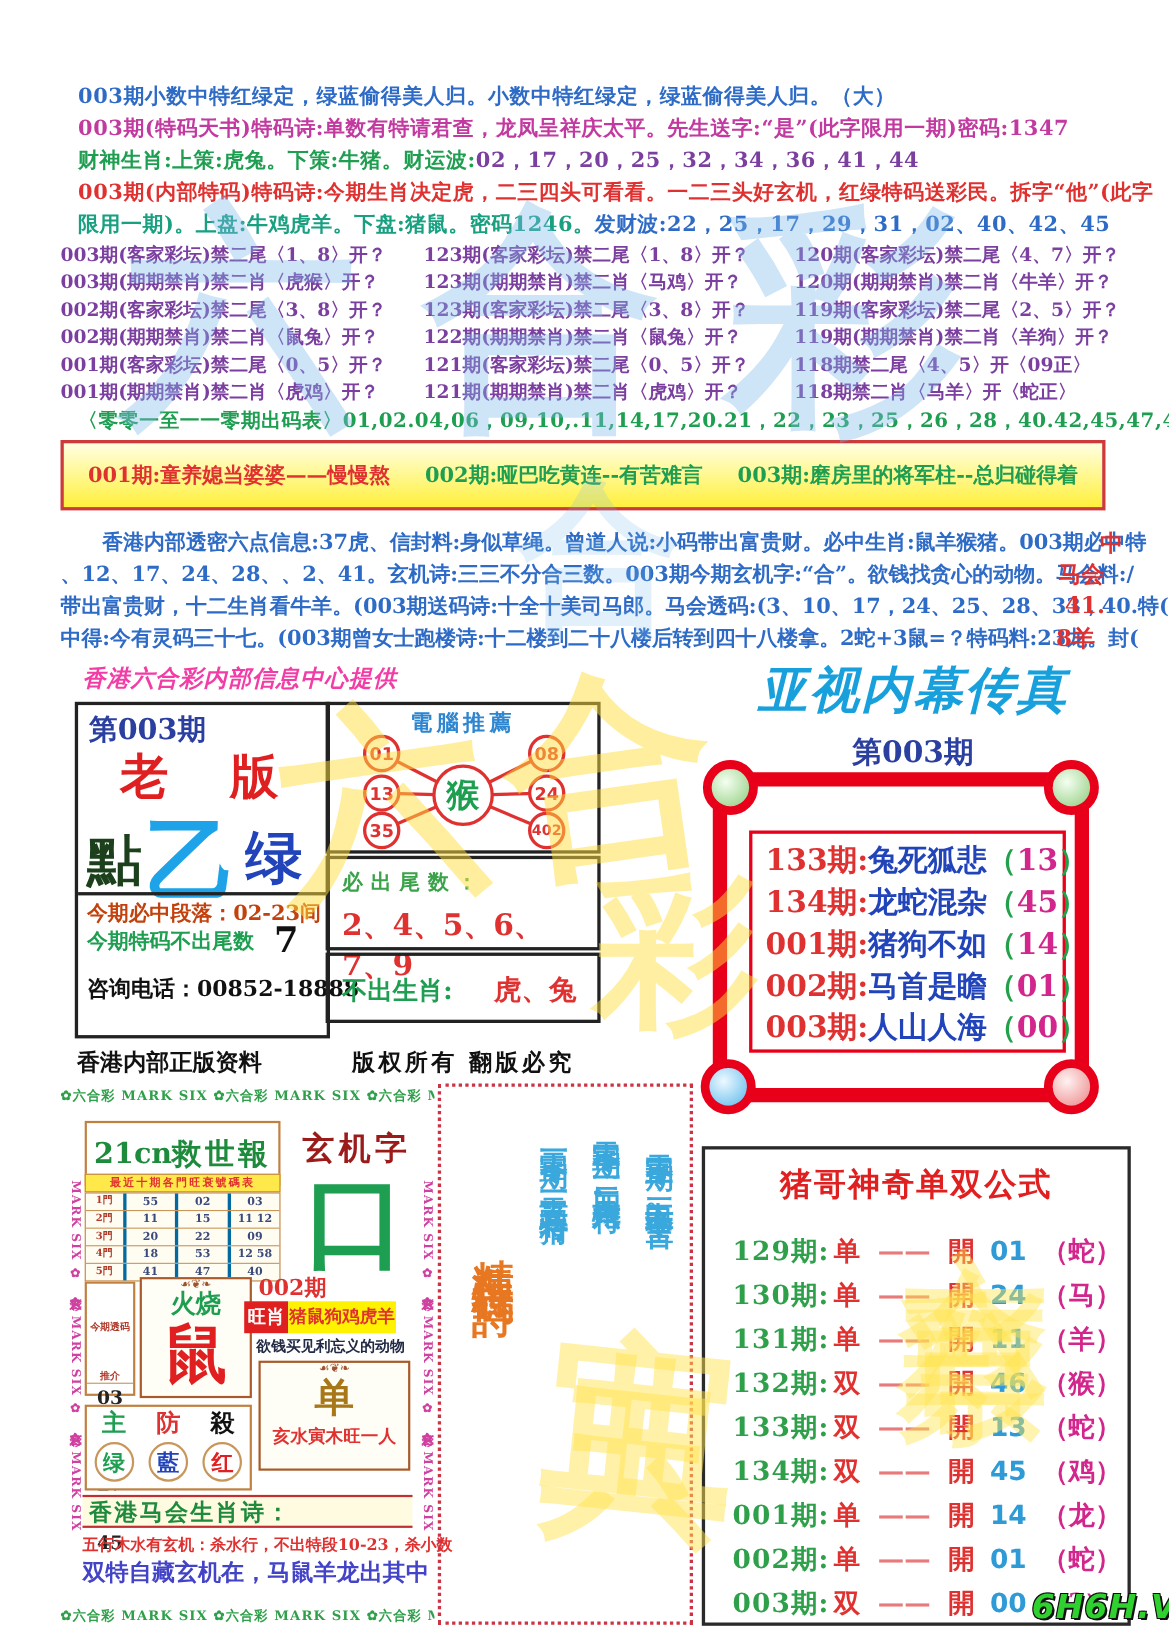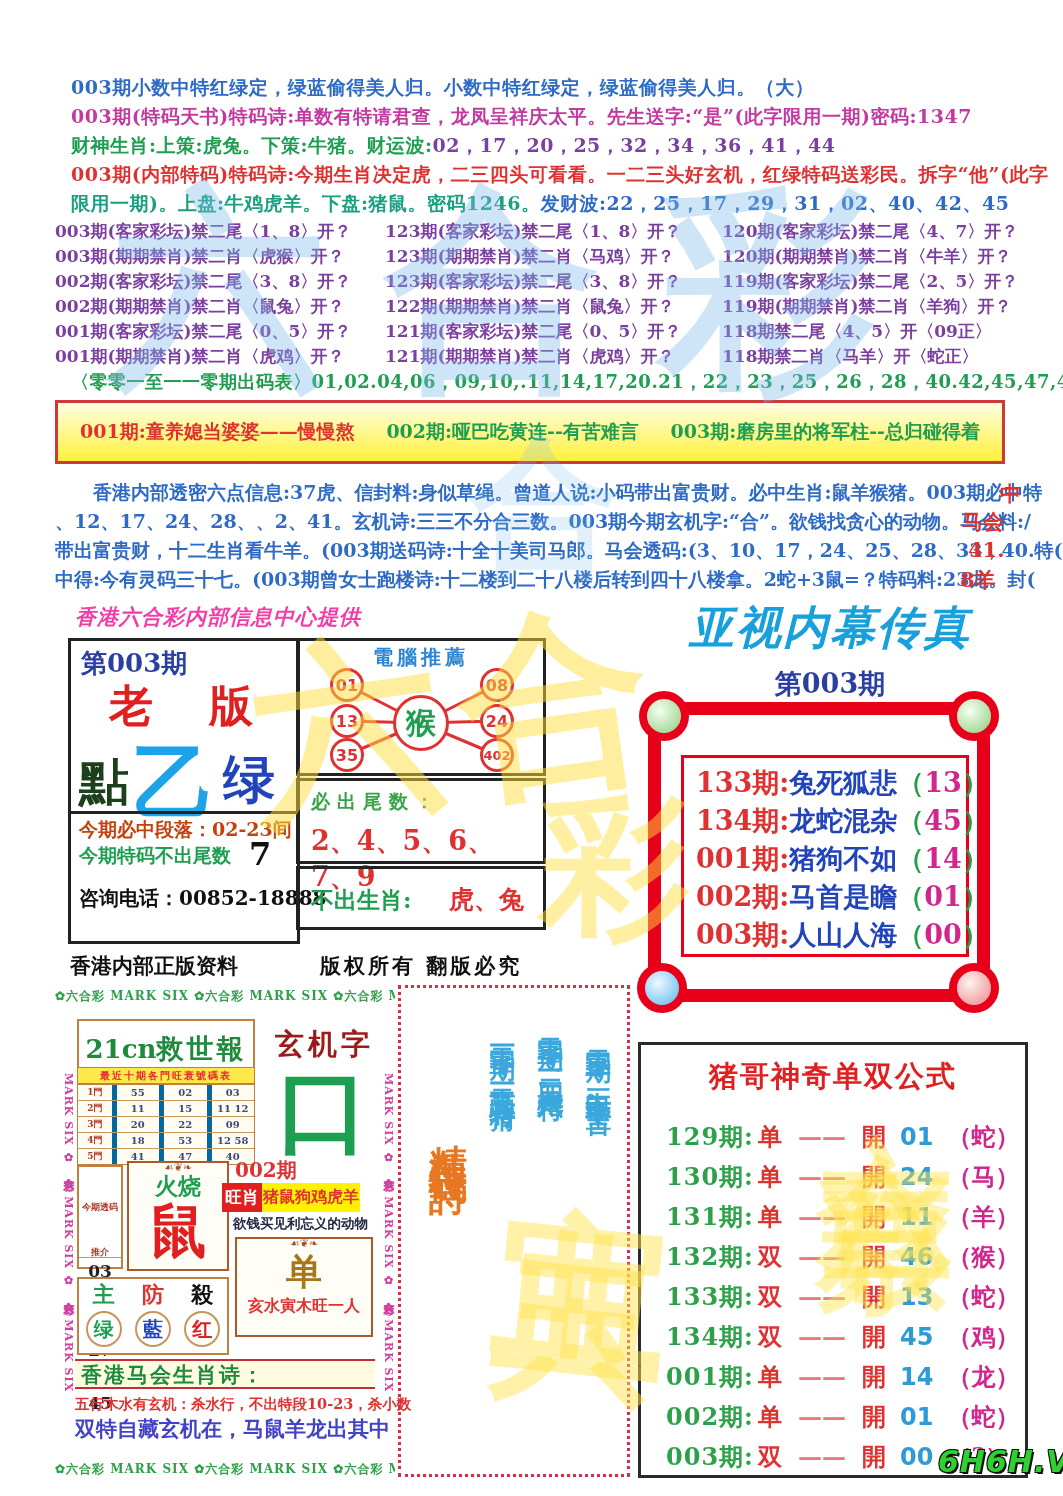--- a/index.html
+++ b/index.html
@@ -93,21 +93,21 @@
   .cn21-head { position:absolute; left:2px; top:12px; width:178px; height:59px; border:2px solid #C08040;
                display:flex; align-items:center; justify-content:center; background:#fff; }
   .cn21-t1 { font-size:26px; font-weight:bold; color:#1E8A3C; }
   .cn21-t2 { font-size:27px; font-weight:bold; color:#1E8A3C; letter-spacing:3px; }
   .cn21-right-title { position:absolute; left:200px; top:18px; font-size:29px; font-weight:bold; color:#9B1B1B; letter-spacing:4px; }
   .cn21-ystrip { position:absolute; left:2px; top:60px; width:178px; height:17px; background:#FFE84A; border:1px solid #C08040;
                  font-size:10px; font-weight:bold; color:#E03131; text-align:center; line-height:15px; letter-spacing:2px; }
   .cn21-table { position:absolute; left:2px; top:77px; width:178px; border:1px solid #C08040; background:#FFFDF2; }
   .cn21-tr { display:flex; border-top:1px solid #C8965A; }
   .cn21-tr:first-child { border-top:none; }
-  .cn21-td { font-size:10px; font-weight:bold; color:#3A4A7A; text-align:center; line-height:15px; border-left:5px solid #0369a1; }
+  .cn21-td { font-size:10px; font-weight:bold; color:#3A4A7A; text-align:center; line-height:15px; border-left:3px solid #0369a1; }
   .cn21-td:first-child { border-left:none; color:#B03A2A; font-size:9px; width:34px; }
   .cn21-td + .cn21-td { width:48px; }
   .cn21-mystery { position:absolute; left:196px; top:52px; width:104px; text-align:center; font-size:92px; font-weight:bold; color:#1E9E50; line-height:104px; }
   .cn21-picks { position:absolute; left:2px; top:158px; width:46px; height:104px; border:2px solid #C08040; text-align:center; background:#fff; }
   .cn21-picks .pt { font-size:9px; color:#B03A2A; font-weight:bold; line-height:10px;margin-top:35px; }
   .cn21-picks .pv { font-size:17px; font-weight:bold; color:#222; border-top:1px solid #C8965A; line-height:26px; }
   .cn21-fire { position:absolute; left:52px; top:154px; width:102px; height:110px; border:2px solid #A85A2A; background:#FFFEF6; text-align:center; }
   .cn21-fire .orn { display:block; color:#A0522D; font-size:11px; line-height:10px; }
   .cn21-fire .fire { font-size:23px; font-weight:bold; color:#1E9E50; line-height:26px; }
   .cn21-fire .rat { font-size:58px; font-weight:bold; color:#E02020; line-height:64px; }

